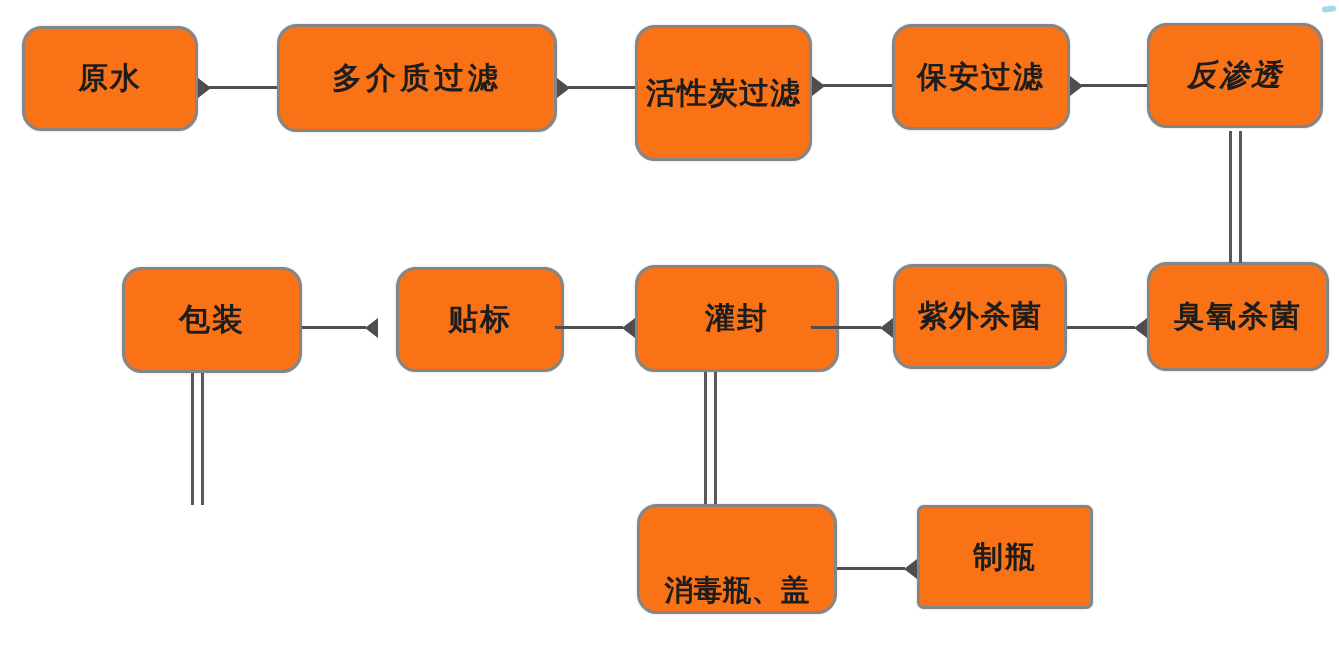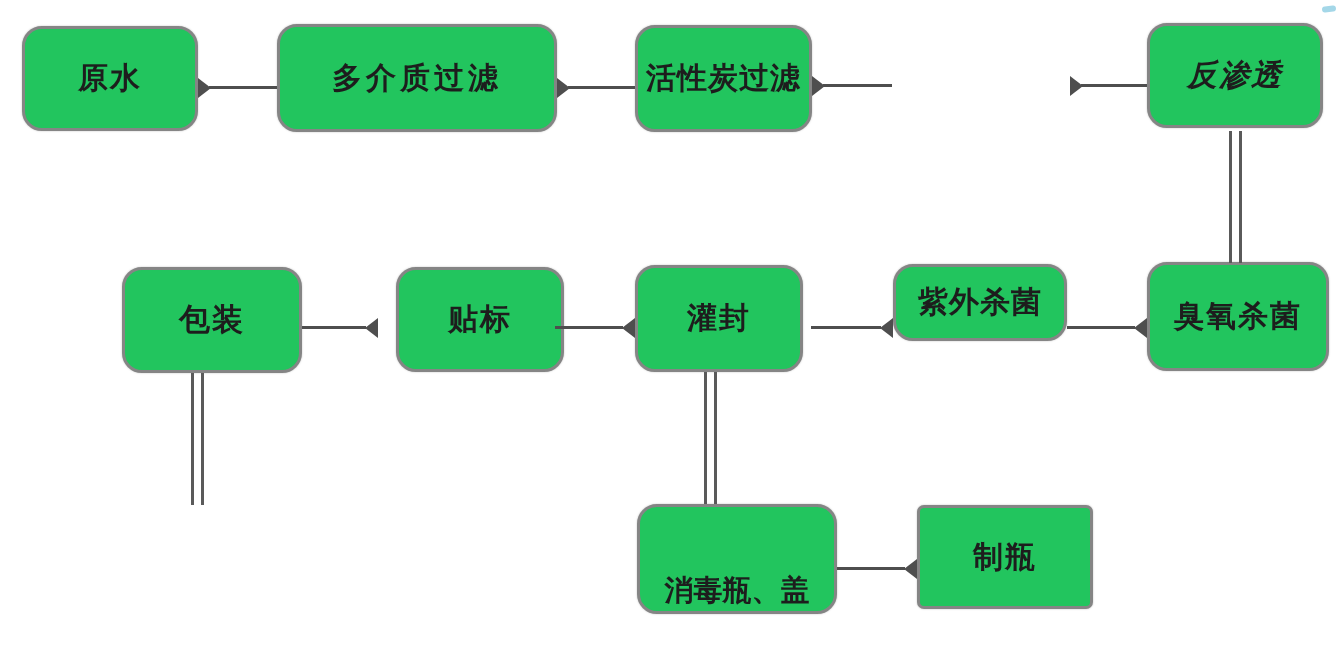--- a/index.html
+++ b/index.html
@@ -10,21 +10,21 @@
     overflow: hidden;
   }
   .canvas {
     position: relative;
     width: 1339px; height: 662px;
     background: #ffffff;
   }
   .node {
     position: absolute;
     box-sizing: border-box;
-    background: #22c55e;
+    background: #f97316;
     border: 3px solid #858585;
     border-radius: 20px;
     box-shadow: 0 0 2px rgba(0,0,0,0.25);
     display: flex; align-items: center; justify-content: center;
     color: #1d1d1d;
     font-weight: bold;
     font-size: 30px;
     letter-spacing: 2px;
     white-space: nowrap;
   }
@@ -37,26 +37,26 @@
     background: transparent;
   }
   .arr { position: absolute; width: 0; height: 0;
          border-top: 10px solid transparent; border-bottom: 10px solid transparent; }
   .arr-r { border-left: 13px solid #4e4e4e; }   
   .arr-l { border-right: 13px solid #4e4e4e; }  
 
   
   .nd-raw-water            { left:22px;   top:26px;  width:176px; height:105px; }
   .nd-multimedia           { left:277px;  top:24px;  width:280px; height:108px; letter-spacing:4px; }
-  .nd-carbon               { left:635px;  top:25px;  width:177px; height:107px; letter-spacing:1px; }
+  .nd-carbon               { left:635px;  top:25px;  width:177px; height:136px; letter-spacing:1px; }
   .nd-security             { left:892px;  top:24px;  width:178px; height:106px; }
   .nd-reverse-osmosis      { left:1147px; top:23px;  width:176px; height:105px;font-style:italic; }
   .nd-ozone                { left:1147px; top:262px; width:182px; height:109px; }
-  .nd-uv                   { left:893px;  top:264px; width:174px; height:77px; letter-spacing:1px; }
-  .nd-filling              { left:635px;  top:265px; width:168px; height:107px; }
+  .nd-uv                   { left:893px;  top:264px; width:174px; height:105px; letter-spacing:1px; }
+  .nd-filling              { left:635px;  top:265px; width:204px; height:107px; }
   .nd-labeling             { left:396px;  top:267px; width:168px; height:105px; }
   .nd-packaging            { left:122px;  top:267px; width:180px; height:106px; font-size:31px;text-align:center; }
   .nd-finished             { left:109px;  top:505px; width:178px; height:108px; }
   .nd-disinfect            { left:637px;  top:504px; width:200px; height:110px; letter-spacing:0; font-size:29px;align-items:flex-end; }
   .nd-bottle-making        { left:917px;  top:505px; width:176px; height:104px;border-radius:7px; }
 
   
   .ln-c1 { left:209px;  top:86px;  width:68px; }
   .ar-c1 { left:198px;  top:78px; }
   .ln-c2 { left:568px;  top:86px;  width:67px; }
@@ -93,20 +93,23 @@
 <div class="canvas">
 
   <div class="node nd-raw-water">
     <span>原水</span>
   </div>
   <div class="node nd-multimedia">
     <span>多介质过滤</span>
   </div>
   <div class="node nd-carbon">
     <span>活性炭过滤</span>
+  </div>
+  <div class="node nd-security">
+    <span>保安过滤</span>
   </div>
   <div class="node nd-reverse-osmosis">
     <span>反渗透</span>
   </div>
 
   <div class="node nd-ozone">
     <span>臭氧杀菌</span>
   </div>
   <div class="node nd-uv">
     <span>紫外杀菌</span>

